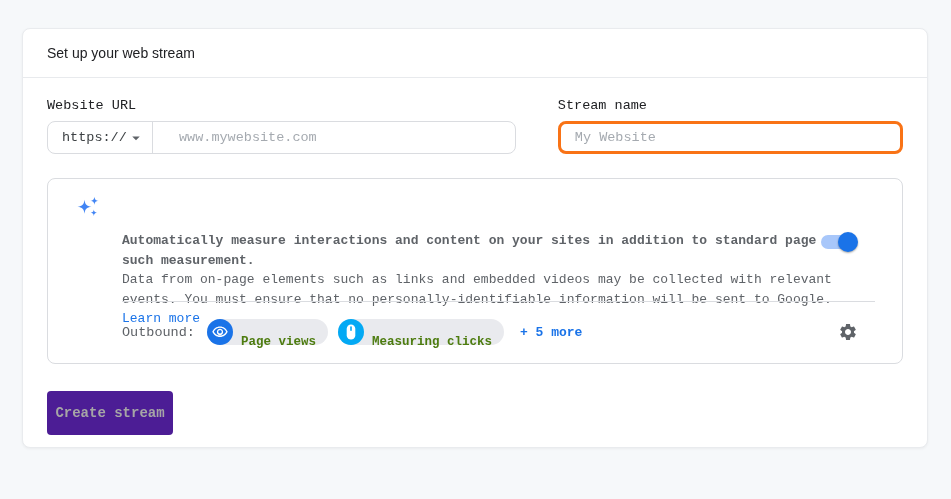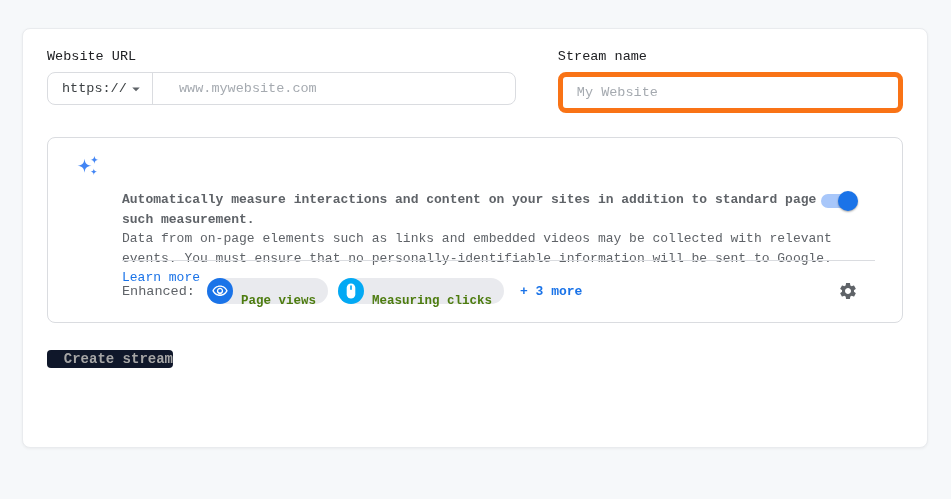--- a/index.html
+++ b/index.html
@@ -34,21 +34,21 @@
     width:105px; display:flex; align-items:center; justify-content:space-between;
     padding:0 8px 0 14px; border-right:1px solid #dadce0; cursor:pointer;
   }
   .protocol-text { font-size:13.5px; color:#3c4043; }
   .caret { width:18px; height:18px; flex:0 0 auto; }
   .url-input, .name-input {
     border:none; outline:none; flex:1; font-size:13.5px; padding:0 14px;
     font-family:inherit; color:#202124; background:transparent; border-radius:8px;
   }
   .name-input {
-    width:100%; height:41px; border:5px solid #f97316;
+    width:100%; height:33px; border:3px solid #f97316;
   }
   ::placeholder { color:#a5aab0; opacity:1; }
 
   
   .em-box {
     position:relative; margin-top:24px; height:186px;
     border:1px solid #dadce0; border-radius:8px; background:#fff;
   }
   .em-sparkle { position:absolute; left:26px; top:16px; width:28px; height:28px; }
   .em-title { position:absolute; left:74px; top:21px; font-size:14px; font-weight:700; color:#202124; }
@@ -71,30 +71,33 @@
     border-radius:13px; margin-right:10px; padding-right:12px;
   }
   .chip-ic { width:26px; height:26px; margin-right:8px; flex:0 0 auto; display:block; }
   .chip-ic svg { display:block; }
   .chip-label { font-size:12.5px; font-weight:600; color:#4d7c0f; white-space:nowrap;margin-top:19px; }
   .more-link { font-size:13px; font-weight:600; margin-left:6px; white-space:nowrap; }
   .gear { margin-left:auto; width:20px; height:20px; cursor:pointer; }
 
   
   .create-btn {
-    margin-top:27px; width:126px; height:18px; border:none; border-radius:4px;
-    background:#0f172a; color:#a6a6a6; font-size:14px; font-weight:600;
-    font-family:inherit; cursor:default;text-align:right;
+    margin-top:27px; width:126px; height:44px; border:none; border-radius:4px;
+    background:#4c1d95; color:#a6a6a6; font-size:14px; font-weight:600;
+    font-family:inherit; cursor:default;
   }
 </style>
 </head>
 <body>
 
 <div class="card">
 
+  <div class="card-header">
+    <span class="card-title">Set up your web stream</span>
+  </div>
 
   <div class="card-body">
 
     <div class="form-row">
       <div class="col-url">
         <label class="field-label">Website URL</label>
         <div class="url-group">
           <div class="protocol">
             <span class="protocol-text">https://</span>
             <svg class="caret" viewBox="0 0 24 24">
@@ -125,21 +128,21 @@
       </div>
 
       <div class="toggle">
         <div class="track"></div>
         <div class="knob"></div>
       </div>
 
       <div class="em-divider"></div>
 
       <div class="em-measuring">
-        <span class="measuring-label">Enhanced:</span>
+        <span class="measuring-label">Outbound:</span>
 
         <div class="chip">
           <span class="chip-ic">
             <svg viewBox="0 0 26 26" width="26" height="26">
               <circle cx="13" cy="13" r="13" fill="#1a73e8"></circle>
               <g transform="translate(4.6 4.6) scale(0.7)">
                 <path fill="#fff" d="M12 6c3.79 0 7.17 2.13 8.82 5.5C19.17 14.87 15.79 17 12 17s-7.17-2.13-8.82-5.5C4.83 8.13 8.21 6 12 6m0-2C7 4 2.73 7.11 1 11.5 2.73 15.89 7 19 12 19s9.27-3.11 11-7.5C21.27 7.11 17 4 12 4zm0 5c1.38 0 2.5 1.12 2.5 2.5S13.38 14 12 14s-2.5-1.12-2.5-2.5S10.62 9.5 12 9.5m0-2c-2.48 0-4.5 2.02-4.5 4.5s2.02 4.5 4.5 4.5 4.5-2.02 4.5-4.5-2.02-4.5-4.5-4.5z"></path>
               </g>
             </svg>
           </span>
@@ -151,21 +154,21 @@
           <span class="chip-ic">
             <svg viewBox="0 0 26 26" width="26" height="26">
               <circle cx="13" cy="13" r="13" fill="#03a9f4"></circle>
               <rect x="8.7" y="5.5" width="8.6" height="15" rx="4.3" fill="#fff"></rect>
               <rect x="12.2" y="7.2" width="1.6" height="4.8" rx="0.8" fill="#03a9f4"></rect>
             </svg>
           </span>
           <span class="chip-label">Measuring clicks</span>
         </div>
 
-        <a class="link more-link">+ 3 more</a>
+        <a class="link more-link">+ 5 more</a>
 
         <svg class="gear" viewBox="0 0 24 24">
           <path fill="#5f6368" d="M19.14,12.94c0.04-0.3,0.06-0.61,0.06-0.94c0-0.32-0.02-0.64-0.07-0.94l2.03-1.58c0.18-0.14,0.23-0.41,0.12-0.61 l-1.92-3.32c-0.12-0.22-0.37-0.29-0.59-0.22l-2.39,0.96c-0.5-0.38-1.03-0.7-1.62-0.94L14.4,2.81c-0.04-0.24-0.24-0.41-0.48-0.41 h-3.84c-0.24,0-0.43,0.17-0.47,0.41L9.25,5.35C8.66,5.59,8.12,5.92,7.63,6.29L5.24,5.33c-0.22-0.08-0.47,0-0.59,0.22L2.74,8.87 C2.62,9.08,2.66,9.34,2.86,9.48l2.03,1.58C4.84,11.36,4.8,11.69,4.8,12s0.02,0.64,0.07,0.94l-2.03,1.58 c-0.18,0.14-0.23,0.41-0.12,0.61l1.92,3.32c0.12,0.22,0.37,0.29,0.59,0.22l2.39-0.96c0.5,0.38,1.03,0.7,1.62,0.94l0.36,2.54 c0.05,0.24,0.24,0.41,0.48,0.41h3.84c0.24,0,0.44-0.17,0.47-0.41l0.36-2.54c0.59-0.24,1.13-0.56,1.62-0.94l2.39,0.96 c0.22,0.08,0.47,0,0.59-0.22l1.92-3.32c0.12-0.22,0.07-0.47-0.12-0.61L19.14,12.94z M12,15.6c-1.98,0-3.6-1.62-3.6-3.6 s1.62-3.6,3.6-3.6s3.6,1.62,3.6,3.6S13.98,15.6,12,15.6z"></path>
         </svg>
       </div>
     </div>
 
     <button class="create-btn" disabled="">Create stream</button>
 
   </div>

